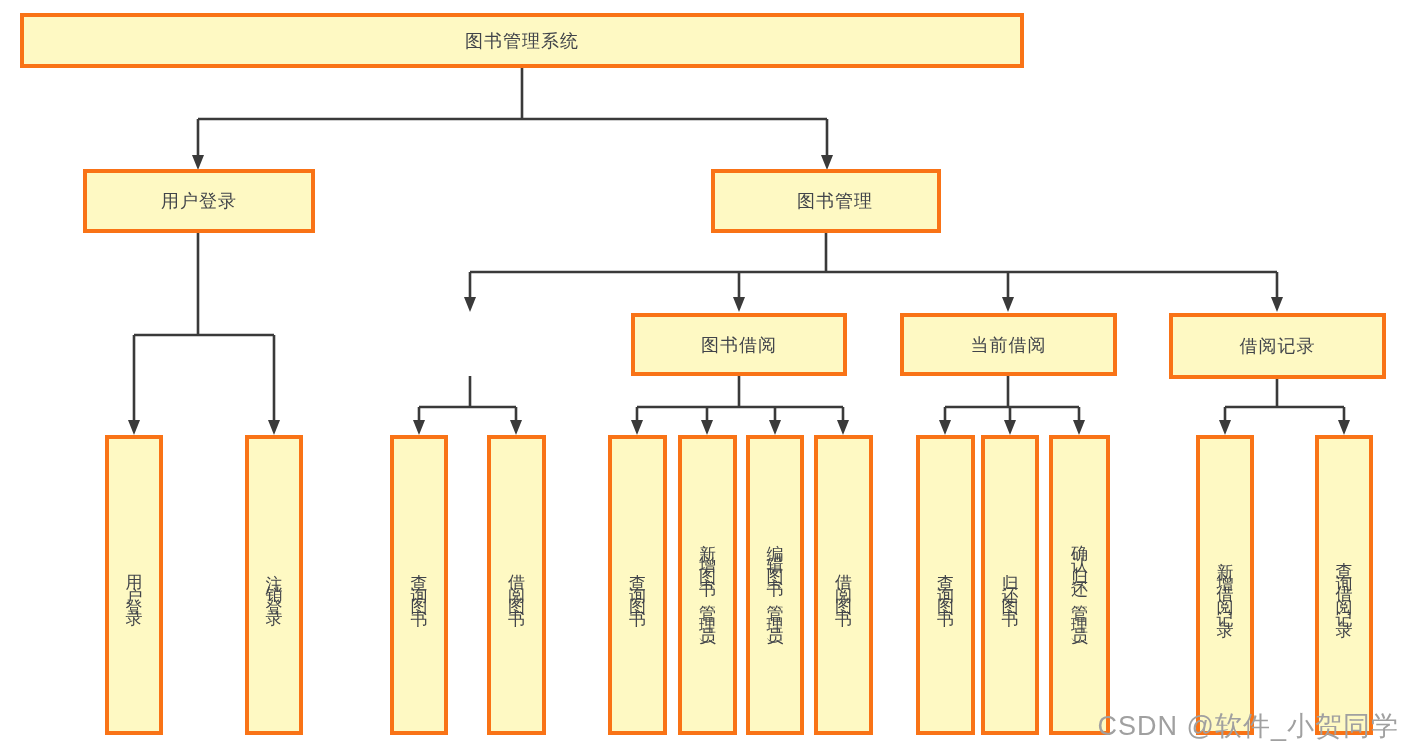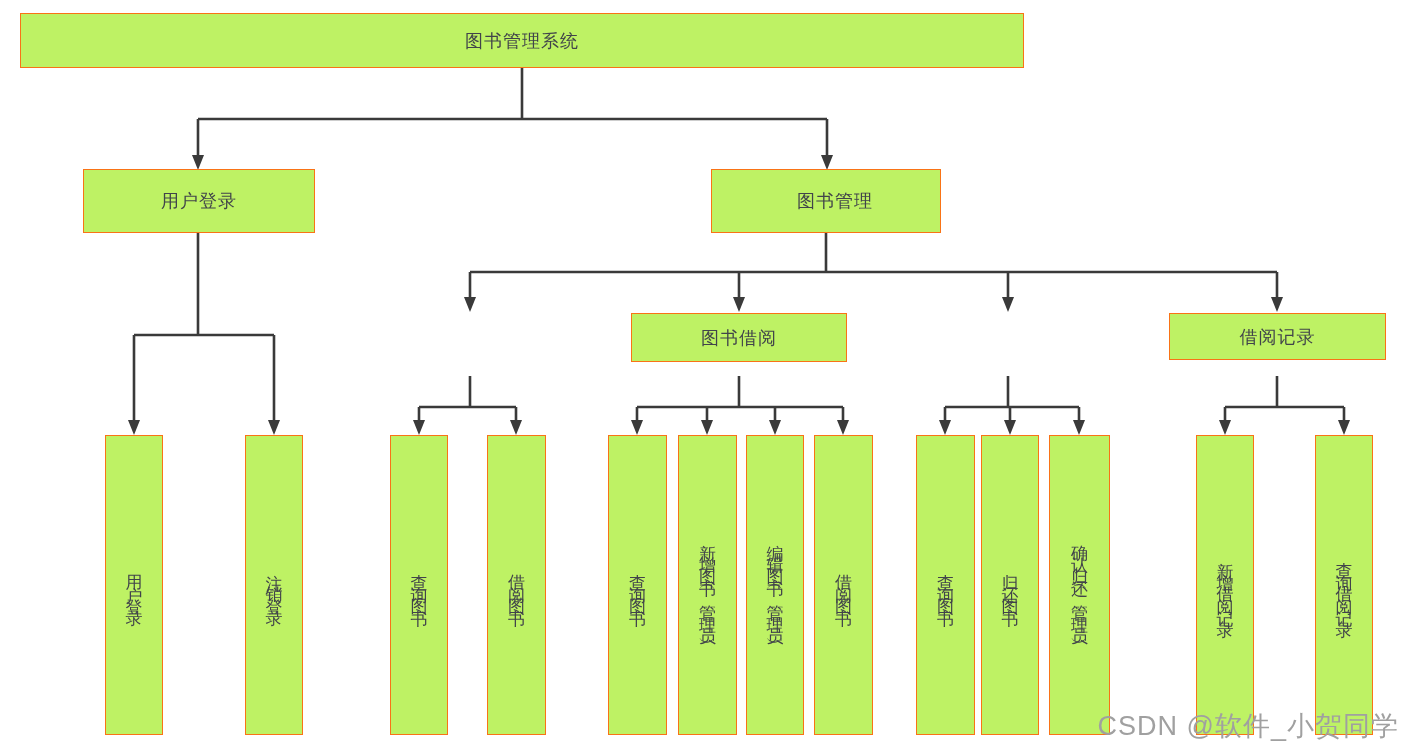--- a/index.html
+++ b/index.html
@@ -18,22 +18,22 @@
   #connector-svg {
     position: absolute;
     left: 0; top: 0;
     width: 1405px;
     height: 747px;
     pointer-events: none;
   }
   .box {
     position: absolute;
     box-sizing: border-box;
-    background: #bef264;
-    border: 1px solid #f97316;
+    background: #fef9c3;
+    border: 4px solid #f97316;
     display: flex;
     align-items: center;
     justify-content: center;
     color: #41444a;
   }
   .hbox {
     font-size: 18px;
     letter-spacing: 1px;
     white-space: nowrap;
   }
@@ -122,24 +122,27 @@
     <span>图书管理系统</span>
   </div>
 
   <div class="box hbox" style="left:83px; top:169px; width:232px; height:64px;">
     <span>用户登录</span>
   </div>
   <div class="box hbox" style="left:711px; top:169px; width:230px; height:64px;padding-left:18px;">
     <span>图书管理</span>
   </div>
 
-  <div class="box hbox" style="left:631px; top:313px; width:216px; height:49px;">
+  <div class="box hbox" style="left:631px; top:313px; width:216px; height:63px;">
     <span>图书借阅</span>
   </div>
-  <div class="box hbox" style="left:1169px; top:313px; width:217px; height:47px;">
+  <div class="box hbox" style="left:900px; top:313px; width:217px; height:63px;">
+    <span>当前借阅</span>
+  </div>
+  <div class="box hbox" style="left:1169px; top:313px; width:217px; height:66px;">
     <span>借阅记录</span>
   </div>
 
   <div class="box vbox" style="left:105px; top:435px; width:58px; height:300px;">
     <span class="vtext">用户登录</span>
   </div>
   <div class="box vbox" style="left:245px; top:435px; width:58px; height:300px;">
     <span class="vtext">注销登录</span>
   </div>
 

